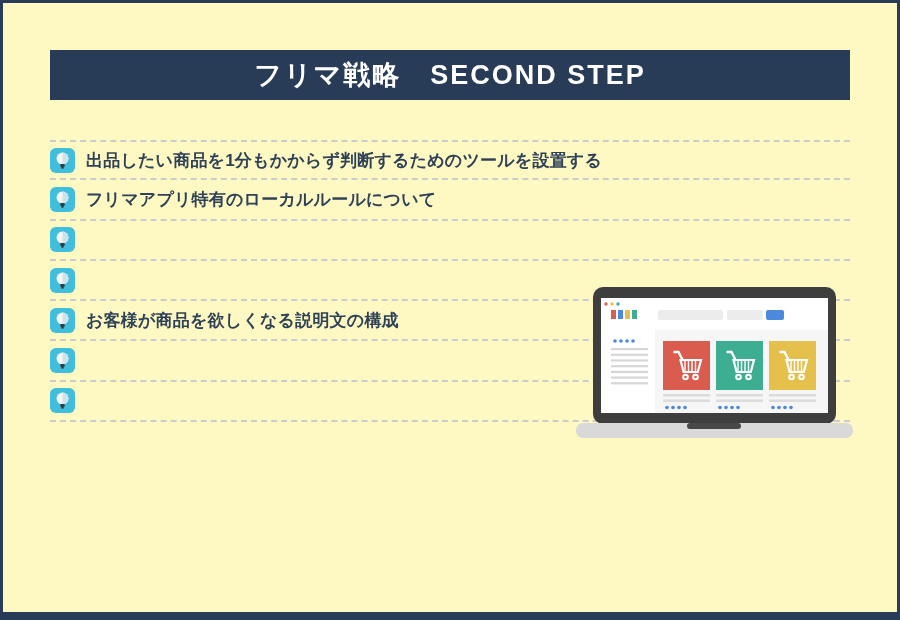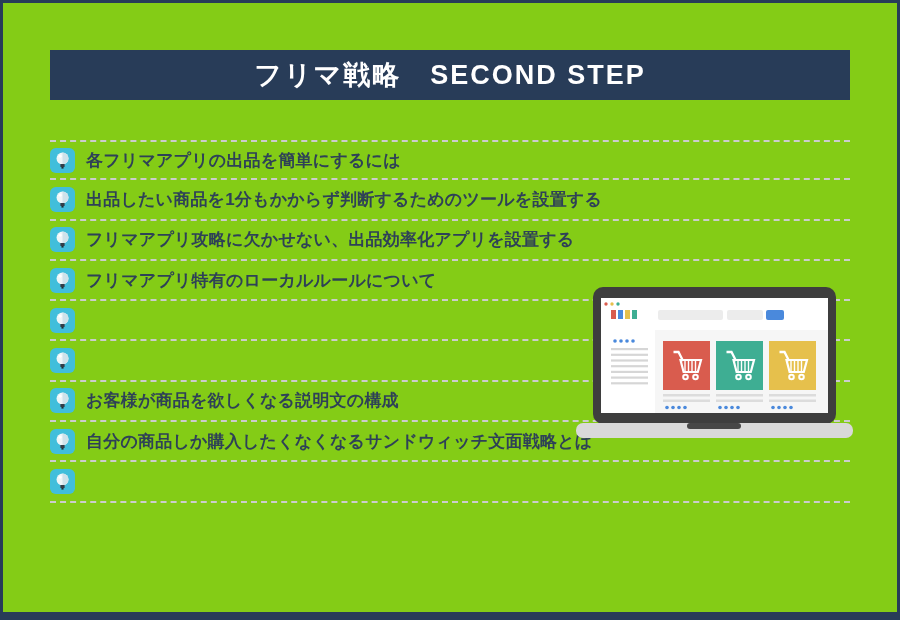--- a/index.html
+++ b/index.html
@@ -1,20 +1,20 @@
 <!DOCTYPE html>
 <html><head>
 <meta charset="utf-8">
 <style>
   html,body { margin:0; padding:0; background:#ffffff; }
   .page {
     position:relative;
     width:900px; height:620px;
     box-sizing:border-box;
-    background:#84cc16;
+    background:#fef9c3;
     border:3px solid #283c58;
     border-bottom:none;
     overflow:hidden;
     font-family:"Liberation Sans","DejaVu Sans",sans-serif;
   }
   .bottom-bar {
     position:absolute; left:0; right:0; bottom:0; height:8px;
     background:#283c58;
   }
   .header {
@@ -56,53 +56,31 @@
 
     <div class="row">
       <svg class="bulb" width="25" height="25" viewBox="0 0 26 26">
           <rect width="26" height="26" rx="6" fill="#41bedb"></rect>
           <circle cx="13" cy="11" r="6.2" fill="#eef6f8"></circle>
           <path d="M13,4.8 a6.2,6.2 0 0 1 0,12.4 z" fill="#cfe2ea"></path>
           <circle cx="10.6" cy="8.6" r="1.5" fill="#ffffff"></circle>
           <rect x="10.8" y="16.6" width="4.4" height="3.2" rx="0.6" fill="#333d47"></rect>
           <rect x="11.9" y="19.8" width="2.2" height="1.6" fill="#1f2830"></rect>
         </svg>
-      <span class="row-label">各フリマアプリの出品を簡単にするには</span>
-    </div>
-    <div class="row">
-      <svg class="bulb" width="25" height="25" viewBox="0 0 26 26">
-          <rect width="26" height="26" rx="6" fill="#41bedb"></rect>
-          <circle cx="13" cy="11" r="6.2" fill="#eef6f8"></circle>
-          <path d="M13,4.8 a6.2,6.2 0 0 1 0,12.4 z" fill="#cfe2ea"></path>
-          <circle cx="10.6" cy="8.6" r="1.5" fill="#ffffff"></circle>
-          <rect x="10.8" y="16.6" width="4.4" height="3.2" rx="0.6" fill="#333d47"></rect>
-          <rect x="11.9" y="19.8" width="2.2" height="1.6" fill="#1f2830"></rect>
-        </svg>
       <span class="row-label">出品したい商品を1分もかからず判断するためのツールを設置する</span>
     </div>
     <div class="row">
       <svg class="bulb" width="25" height="25" viewBox="0 0 26 26">
           <rect width="26" height="26" rx="6" fill="#41bedb"></rect>
           <circle cx="13" cy="11" r="6.2" fill="#eef6f8"></circle>
           <path d="M13,4.8 a6.2,6.2 0 0 1 0,12.4 z" fill="#cfe2ea"></path>
           <circle cx="10.6" cy="8.6" r="1.5" fill="#ffffff"></circle>
           <rect x="10.8" y="16.6" width="4.4" height="3.2" rx="0.6" fill="#333d47"></rect>
           <rect x="11.9" y="19.8" width="2.2" height="1.6" fill="#1f2830"></rect>
         </svg>
-      <span class="row-label">フリマアプリ攻略に欠かせない、出品効率化アプリを設置する</span>
-    </div>
-    <div class="row">
-      <svg class="bulb" width="25" height="25" viewBox="0 0 26 26">
-          <rect width="26" height="26" rx="6" fill="#41bedb"></rect>
-          <circle cx="13" cy="11" r="6.2" fill="#eef6f8"></circle>
-          <path d="M13,4.8 a6.2,6.2 0 0 1 0,12.4 z" fill="#cfe2ea"></path>
-          <circle cx="10.6" cy="8.6" r="1.5" fill="#ffffff"></circle>
-          <rect x="10.8" y="16.6" width="4.4" height="3.2" rx="0.6" fill="#333d47"></rect>
-          <rect x="11.9" y="19.8" width="2.2" height="1.6" fill="#1f2830"></rect>
-        </svg>
       <span class="row-label">フリマアプリ特有のローカルルールについて</span>
     </div>
     <div class="row">
       <svg class="bulb" width="25" height="25" viewBox="0 0 26 26">
           <rect width="26" height="26" rx="6" fill="#41bedb"></rect>
           <circle cx="13" cy="11" r="6.2" fill="#eef6f8"></circle>
           <path d="M13,4.8 a6.2,6.2 0 0 1 0,12.4 z" fill="#cfe2ea"></path>
           <circle cx="10.6" cy="8.6" r="1.5" fill="#ffffff"></circle>
           <rect x="10.8" y="16.6" width="4.4" height="3.2" rx="0.6" fill="#333d47"></rect>
           <rect x="11.9" y="19.8" width="2.2" height="1.6" fill="#1f2830"></rect>
@@ -131,21 +109,20 @@
     </div>
     <div class="row">
       <svg class="bulb" width="25" height="25" viewBox="0 0 26 26">
           <rect width="26" height="26" rx="6" fill="#41bedb"></rect>
           <circle cx="13" cy="11" r="6.2" fill="#eef6f8"></circle>
           <path d="M13,4.8 a6.2,6.2 0 0 1 0,12.4 z" fill="#cfe2ea"></path>
           <circle cx="10.6" cy="8.6" r="1.5" fill="#ffffff"></circle>
           <rect x="10.8" y="16.6" width="4.4" height="3.2" rx="0.6" fill="#333d47"></rect>
           <rect x="11.9" y="19.8" width="2.2" height="1.6" fill="#1f2830"></rect>
         </svg>
-      <span class="row-label">自分の商品しか購入したくなくなるサンドウィッチ文面戦略とは</span>
     </div>
     <div class="row">
       <svg class="bulb" width="25" height="25" viewBox="0 0 26 26">
           <rect width="26" height="26" rx="6" fill="#41bedb"></rect>
           <circle cx="13" cy="11" r="6.2" fill="#eef6f8"></circle>
           <path d="M13,4.8 a6.2,6.2 0 0 1 0,12.4 z" fill="#cfe2ea"></path>
           <circle cx="10.6" cy="8.6" r="1.5" fill="#ffffff"></circle>
           <rect x="10.8" y="16.6" width="4.4" height="3.2" rx="0.6" fill="#333d47"></rect>
           <rect x="11.9" y="19.8" width="2.2" height="1.6" fill="#1f2830"></rect>
         </svg>

